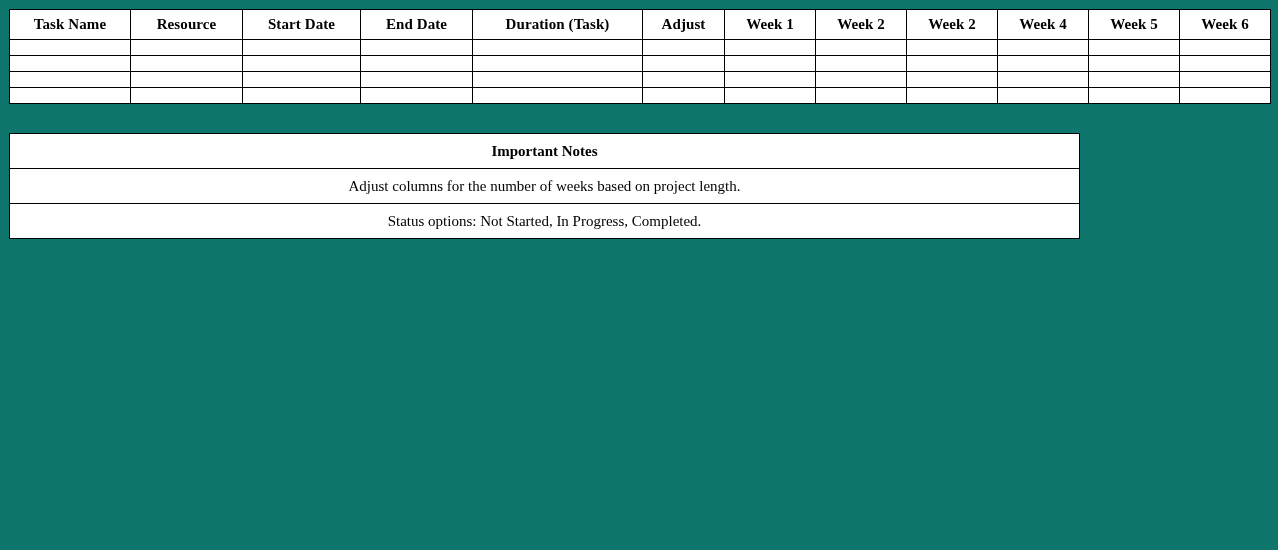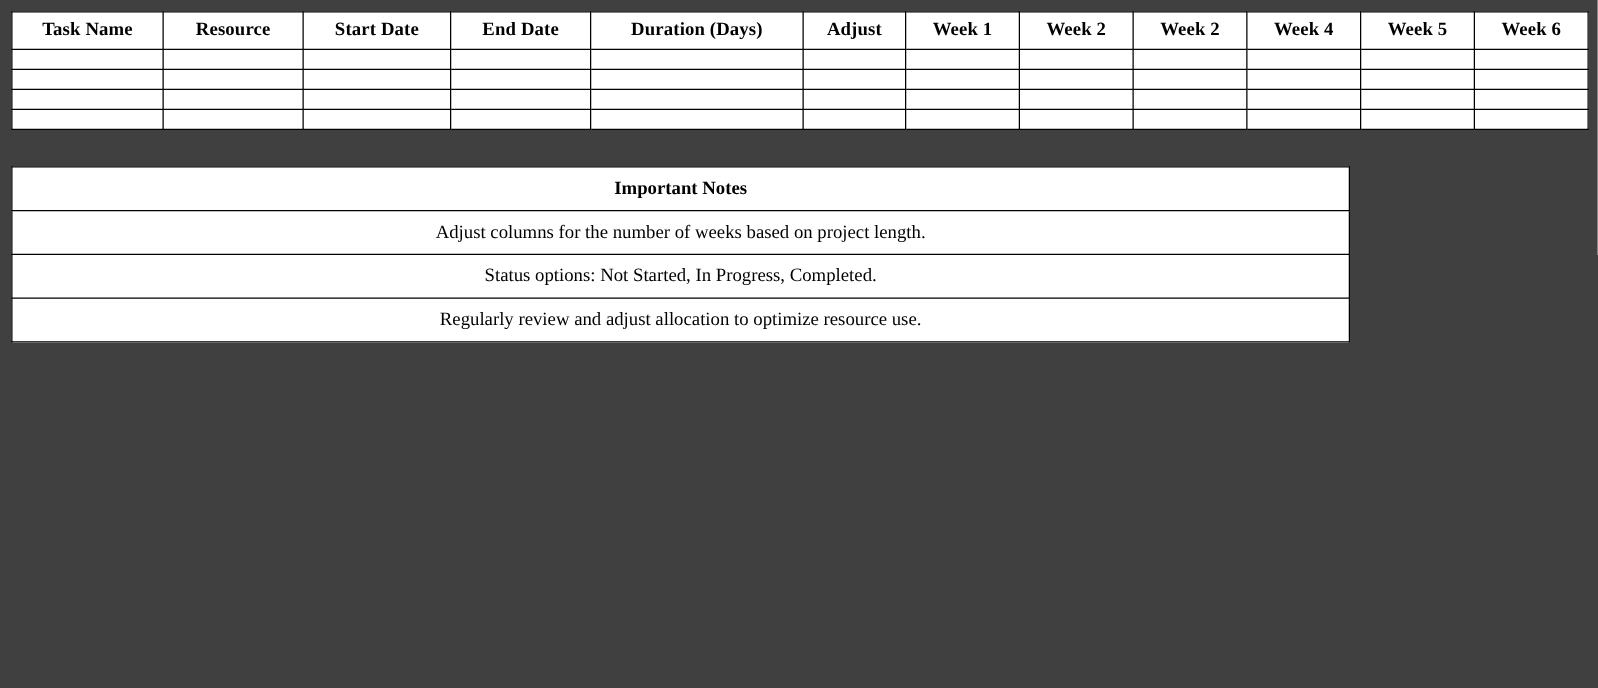--- a/index.html
+++ b/index.html
@@ -12,21 +12,21 @@
     height: 550px;
     font-family: "Liberation Serif", "DejaVu Serif", serif;
     color: #000000;
     overflow: hidden;
   }
 
   .sheet {
     position: relative;
     width: 1278px;
     height: 550px;
-    background: #404040;
+    background: #0f766e;
   }
 
   
   .schedule-wrap {
     position: absolute;
     left: 9px;
     top: 9px;
     width: 1261px;
   }
 
@@ -121,21 +121,21 @@
         <col class="c-week">
         <col class="c-week">
         <col class="c-week">
       </colgroup>
       <thead>
         <tr>
           <th>Task Name</th>
           <th>Resource</th>
           <th>Start Date</th>
           <th>End Date</th>
-          <th>Duration (Days)</th>
+          <th>Duration (Task)</th>
           <th>Adjust</th>
           <th>Week 1</th>
           <th>Week 2</th>
           <th>Week 2</th>
           <th>Week 4</th>
           <th>Week 5</th>
           <th>Week 6</th>
         </tr>
       </thead>
       <tbody>
@@ -206,20 +206,17 @@
           <th>Important Notes</th>
         </tr>
       </thead>
       <tbody>
         <tr>
           <td>Adjust columns for the number of weeks based on project length.</td>
         </tr>
         <tr>
           <td>Status options: Not Started, In Progress, Completed.</td>
         </tr>
-        <tr>
-          <td>Regularly review and adjust allocation to optimize resource use.</td>
-        </tr>
       </tbody>
     </table>
   </div>
 
 </div>
 
 </body></html>

